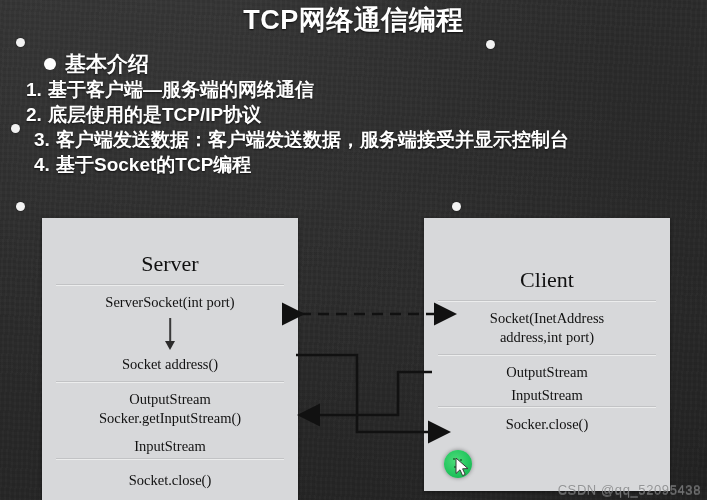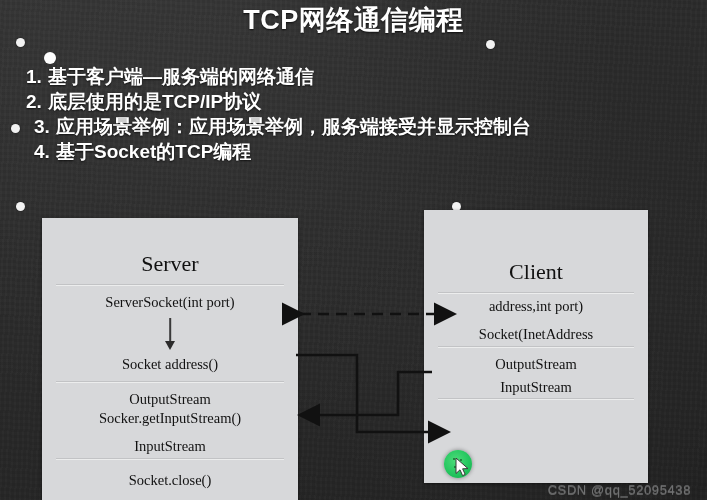--- a/index.html
+++ b/index.html
@@ -55,21 +55,21 @@
     background:#f2f2f2;box-shadow:0 0 2px rgba(0,0,0,.55);
   }
 
   
   .panel{
     position:absolute;background:#d7d8da;color:#111;
     font-family:"Liberation Serif","DejaVu Serif",serif;
     box-shadow:0 1px 3px rgba(0,0,0,.5);
   }
   #server-panel{left:42px;top:218px;width:256px;height:282px;}
-  #client-panel{left:424px;top:210px;width:224px;height:273px;}
+  #client-panel{left:424px;top:218px;width:246px;height:273px;}
   .panel .ptitle{
     text-align:center;font-size:22px;line-height:1.1;padding-top:10px;padding-bottom:6px;margin-top:24px;
   }
   .panel .row{
     text-align:center;font-size:14.5px;line-height:1.26;padding:5px 8px;
   }
   .panel .row.tall{padding:9px 16px;}
   .hr{height:1px;background:#eceded;border-top:1px solid #c2c3c5;margin:2px 14px;}
 
   
@@ -90,21 +90,21 @@
   
   #click-highlight{
     position:absolute;left:444px;top:450px;width:28px;height:28px;border-radius:50%;
     background:radial-gradient(circle at 42% 38%, #4ddc7a 0%, #22c55e 58%, #16a34a 100%);
     box-shadow:0 0 4px rgba(0,0,0,.4);
   }
   #click-highlight .spark{position:absolute;width:2px;height:2px;border-radius:50%;background:#17692f;}
 
   
   #watermark{
-    position:absolute;right:16px;bottom:3px;
+    position:absolute;right:6px;bottom:3px;
     font-family:"Liberation Sans","DejaVu Sans",sans-serif;
     font-size:13px;color:rgba(120,122,124,.72);letter-spacing:.6px;
     text-shadow:0 1px 0 rgba(255,255,255,.28);
   }
 </style>
 </head>
 <body>
 
 <div id="slide">
 
@@ -112,32 +112,33 @@
 
   <div class="handle" style="left:16px;top:38px;"></div>
   <div class="handle" style="left:486px;top:40px;"></div>
   <div class="handle" style="left:11px;top:124px;"></div>
   <div class="handle" style="left:16px;top:202px;"></div>
   <div class="handle" style="left:452px;top:202px;"></div>
 
   <div class="bullets">
     <div class="b-head">
       <span class="dot"></span>
+      <span>基本介绍</span>
     </div>
 
     <div class="b-item">
       <span class="b-num">1.</span><span>基于客户端—服务端的网络通信</span>
     </div>
 
     <div class="b-item">
       <span class="b-num">2.</span><span>底层使用的是TCP/IP协议</span>
     </div>
 
     <div class="b-item indent">
-      <span class="b-num">3.</span><span>应用场景举例：应用场景举例，服务端接受并显示控制台</span>
+      <span class="b-num">3.</span><span>客户端发送数据：客户端发送数据，服务端接受并显示控制台</span>
     </div>
 
     <div class="b-item indent">
       <span class="b-num">4.</span><span>基于Socket的TCP编程</span>
     </div>
   </div>
 
   <div class="panel" id="server-panel">
     <div class="ptitle">Server</div>
     <div class="hr"></div>
@@ -151,26 +152,27 @@
     <div class="row" style="padding-bottom:0">OutputStream</div>
     <div class="row" style="padding-top:1px">Socker.getInputStream()</div>
     <div class="row" style="padding-bottom:0">InputStream</div>
     <div class="hr"></div>
     <div class="row tall">Socket.close()</div>
   </div>
 
   <div class="panel" id="client-panel">
     <div class="ptitle" style="padding-top:26px">Client</div>
     <div class="hr"></div>
+    <div class="row" style="padding-bottom:0">Socket(InetAddress</div>
     <div class="row" style="padding-top:1px">address,int port)</div>
-    <div class="row" style="padding-bottom:0">Socket(InetAddress</div>
     <div class="hr"></div>
     <div class="row" style="padding-bottom:0">OutputStream</div>
     <div class="row" style="padding-bottom:0">InputStream</div>
     <div class="hr"></div>
+    <div class="row">Socker.close()</div>
   </div>
 
   <svg id="connectors" viewBox="0 0 707 500">
     <defs>
       <marker id="ah-r" markerWidth="9" markerHeight="9" refX="7" refY="4.5" orient="auto">
         <path d="M0,0 L9,4.5 L0,9 z" fill="#111"></path>
       </marker>
       <marker id="ah-l" markerWidth="9" markerHeight="9" refX="7" refY="4.5" orient="auto">
         <path d="M0,0 L9,4.5 L0,9 z" fill="#111"></path>
       </marker>

